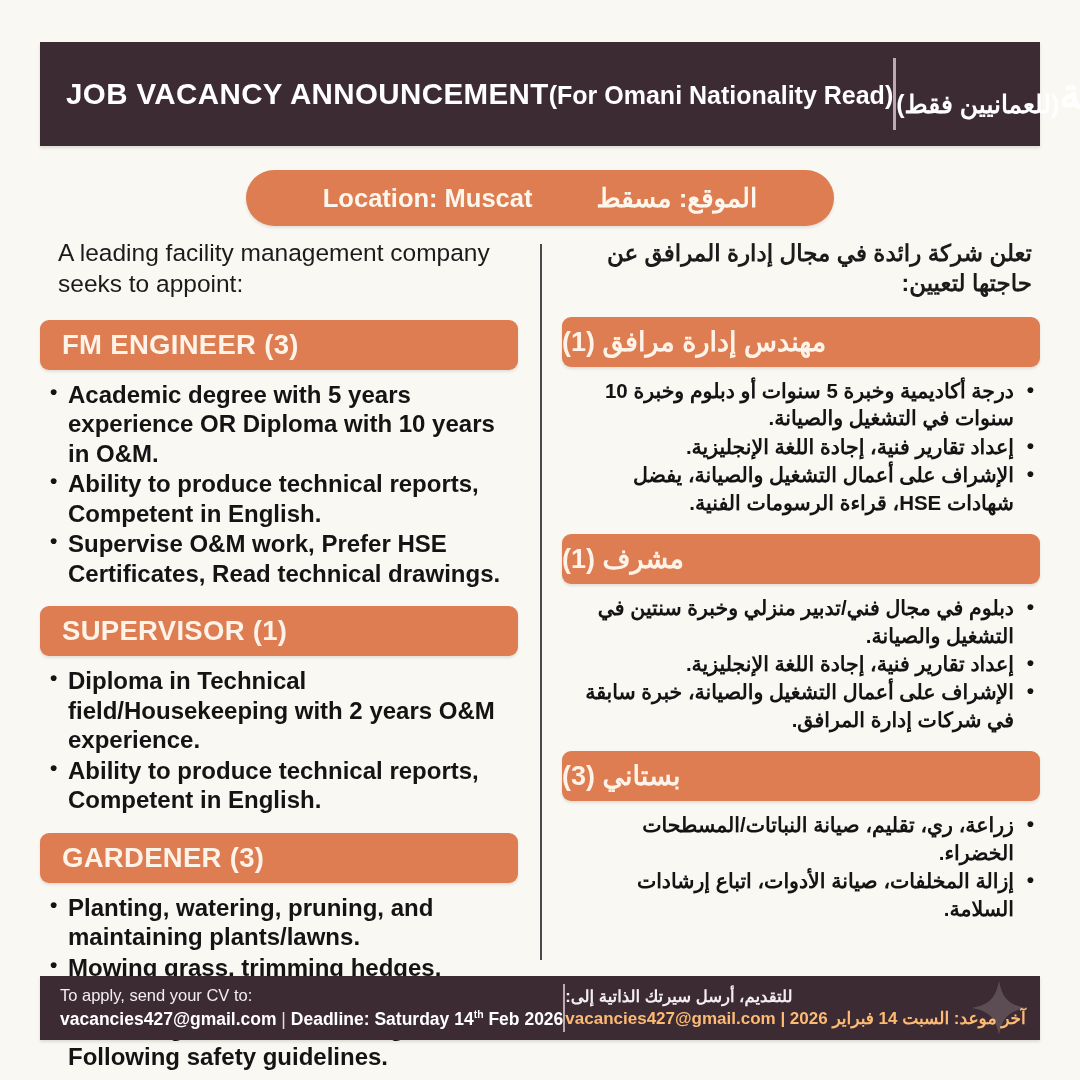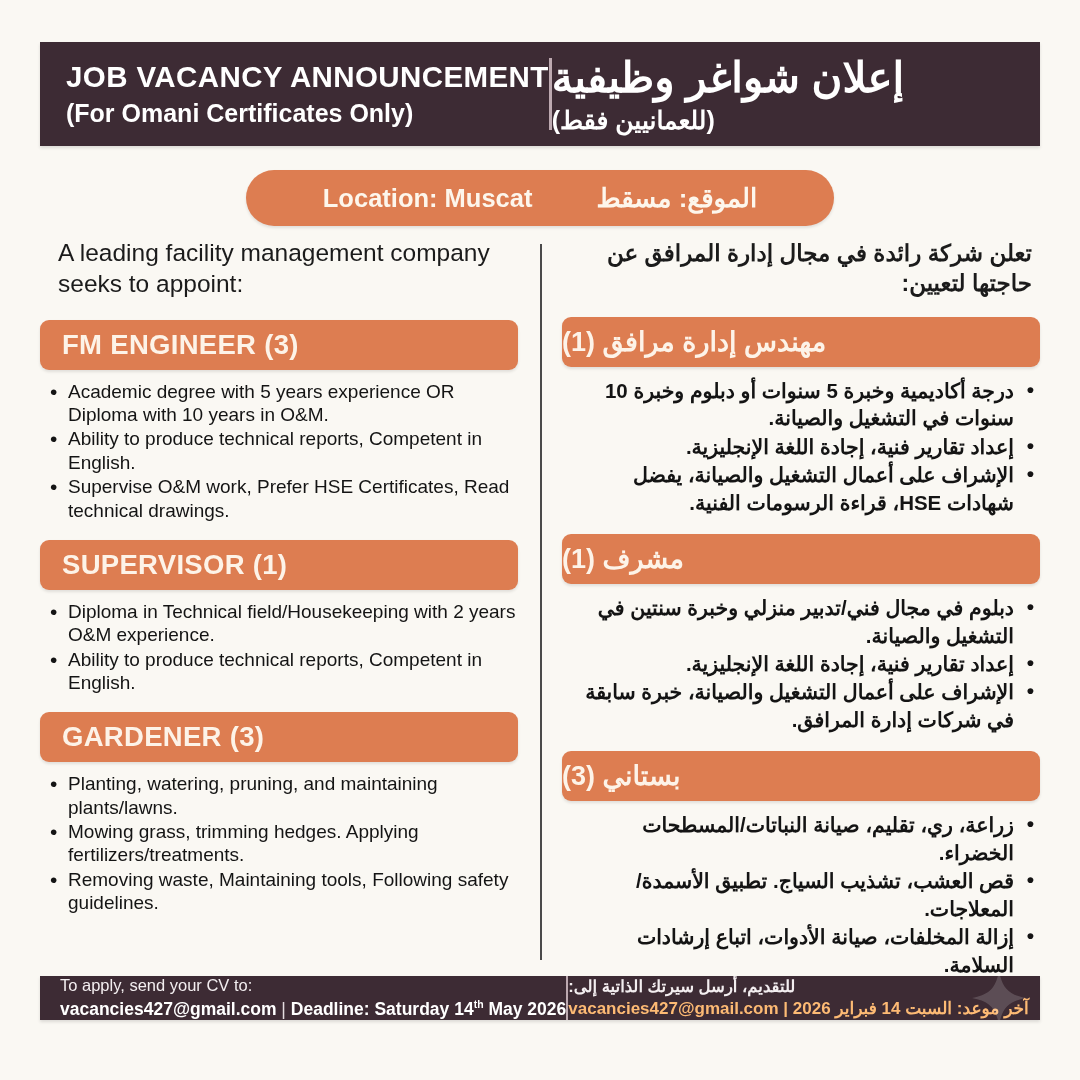--- a/index.html
+++ b/index.html
@@ -31,21 +31,21 @@
     width: 1000px;
     height: 104px;
     background: #3d2b34;
     display: flex;
     align-items: center;
     box-shadow: 0 2px 3px rgba(0,0,0,0.12);
   }
   .header-half {
     flex: 1;
     display: flex;
-    flex-direction: column;
+    flex-direction: row;
     justify-content: space-between;
     box-sizing: border-box;
   }
   .header-left { padding-left: 26px; align-items: flex-start; }
   .header-right { padding-right: 26px; align-items: flex-end; direction: rtl; }
   .header-divider {
     width: 3px;
     height: 72px;
     background: #bda9b0;
     flex: 0 0 auto;
@@ -185,23 +185,24 @@
   }
   ul.bullets.en { padding-left: 8px; }
   ul.bullets.ar { padding-right: 4px; }
 
   ul.bullets li {
     position: relative;
     color: #141414;
     margin-bottom: 1px;
   }
   ul.bullets.en li {
-    font-size: 19px;
+    font-size: 24px;
     line-height: 1.23;
     padding-left: 20px;
+    font-weight: bold;
   }
   ul.bullets.en li::before {
     content: "\2022";
     position: absolute;
     left: 2px;
     top: -1px;
     font-size: 21px;
   }
   ul.bullets.ar li {
     font-size: 20.5px;
@@ -220,21 +221,21 @@
   
   .block-fm ul.bullets   { margin-bottom: 18px; }
   .block-sup ul.bullets  { margin-bottom: 18px; }
 
   
   .footer-bar {
     position: absolute;
     left: 40px;
     top: 976px;
     width: 1000px;
-    height: 44px;
+    height: 64px;
     background: #3d2b34;
     display: flex;
     align-items: center;
     overflow: hidden;
     box-shadow: 0 2px 3px rgba(0,0,0,0.12);
   }
   .footer-half {
     flex: 1;
     display: flex;
     flex-direction: column;
@@ -293,21 +294,21 @@
   }
 </style>
 </head>
 <body>
 
 <div id="poster">
 
   <div class="header-bar">
     <div class="header-half header-left">
       <div class="hdr-line1-en">JOB VACANCY ANNOUNCEMENT</div>
-      <div class="hdr-line2-en">(For Omani Certificates Only)</div>
+      <div class="hdr-line2-en">(For Omani Nationality Read)</div>
     </div>
     <div class="header-divider"></div>
     <div class="header-half header-right">
       <div class="hdr-line1-ar">إعلان شواغر وظيفية</div>
       <div class="hdr-line2-ar">(للعمانيين فقط)</div>
     </div>
   </div>
 
   <div class="location-pill">
     <span class="loc-en">Location: Muscat</span>
@@ -378,32 +379,31 @@
           <li>الإشراف على أعمال التشغيل والصيانة، خبرة سابقة في شركات إدارة المرافق.</li>
         </ul>
       </div>
 
       <div class="block-gar">
         <div class="job-title-bar ar">
           <span class="job-title-ar">بستاني (3)</span>
         </div>
         <ul class="bullets ar">
           <li>زراعة، ري، تقليم، صيانة النباتات/المسطحات الخضراء.</li>
-          <li>قص العشب، تشذيب السياج. تطبيق الأسمدة/المعلاجات.</li>
           <li>إزالة المخلفات، صيانة الأدوات، اتباع إرشادات السلامة.</li>
         </ul>
       </div>
     </div>
 
   </div>
 
   <div class="footer-bar">
     <div class="footer-half footer-left">
       <div class="f-en-1">To apply, send your CV to:</div>
-      <div class="f-en-2"><span>vacancies427@gmail.com</span><span class="sep"> | </span><span>Deadline: Saturday 14</span><sup>th</sup><span> May 2026</span></div>
+      <div class="f-en-2"><span>vacancies427@gmail.com</span><span class="sep"> | </span><span>Deadline: Saturday 14</span><sup>th</sup><span> Feb 2026</span></div>
     </div>
     <div class="footer-divider"></div>
     <div class="footer-half footer-right">
       <div class="f-ar-1">للتقديم، أرسل سيرتك الذاتية إلى:</div>
       <div class="f-ar-2">آخر موعد: السبت 14 فبراير 2026 | vacancies427@gmail.com</div>
     </div>
     <svg class="sparkle" viewBox="0 0 100 100">
       <path d="M50 0 C56 32 68 44 100 50 C68 56 56 68 50 100 C44 68 32 56 0 50 C32 44 44 32 50 0 Z" fill="#ffffff"></path>
     </svg>
   </div>

